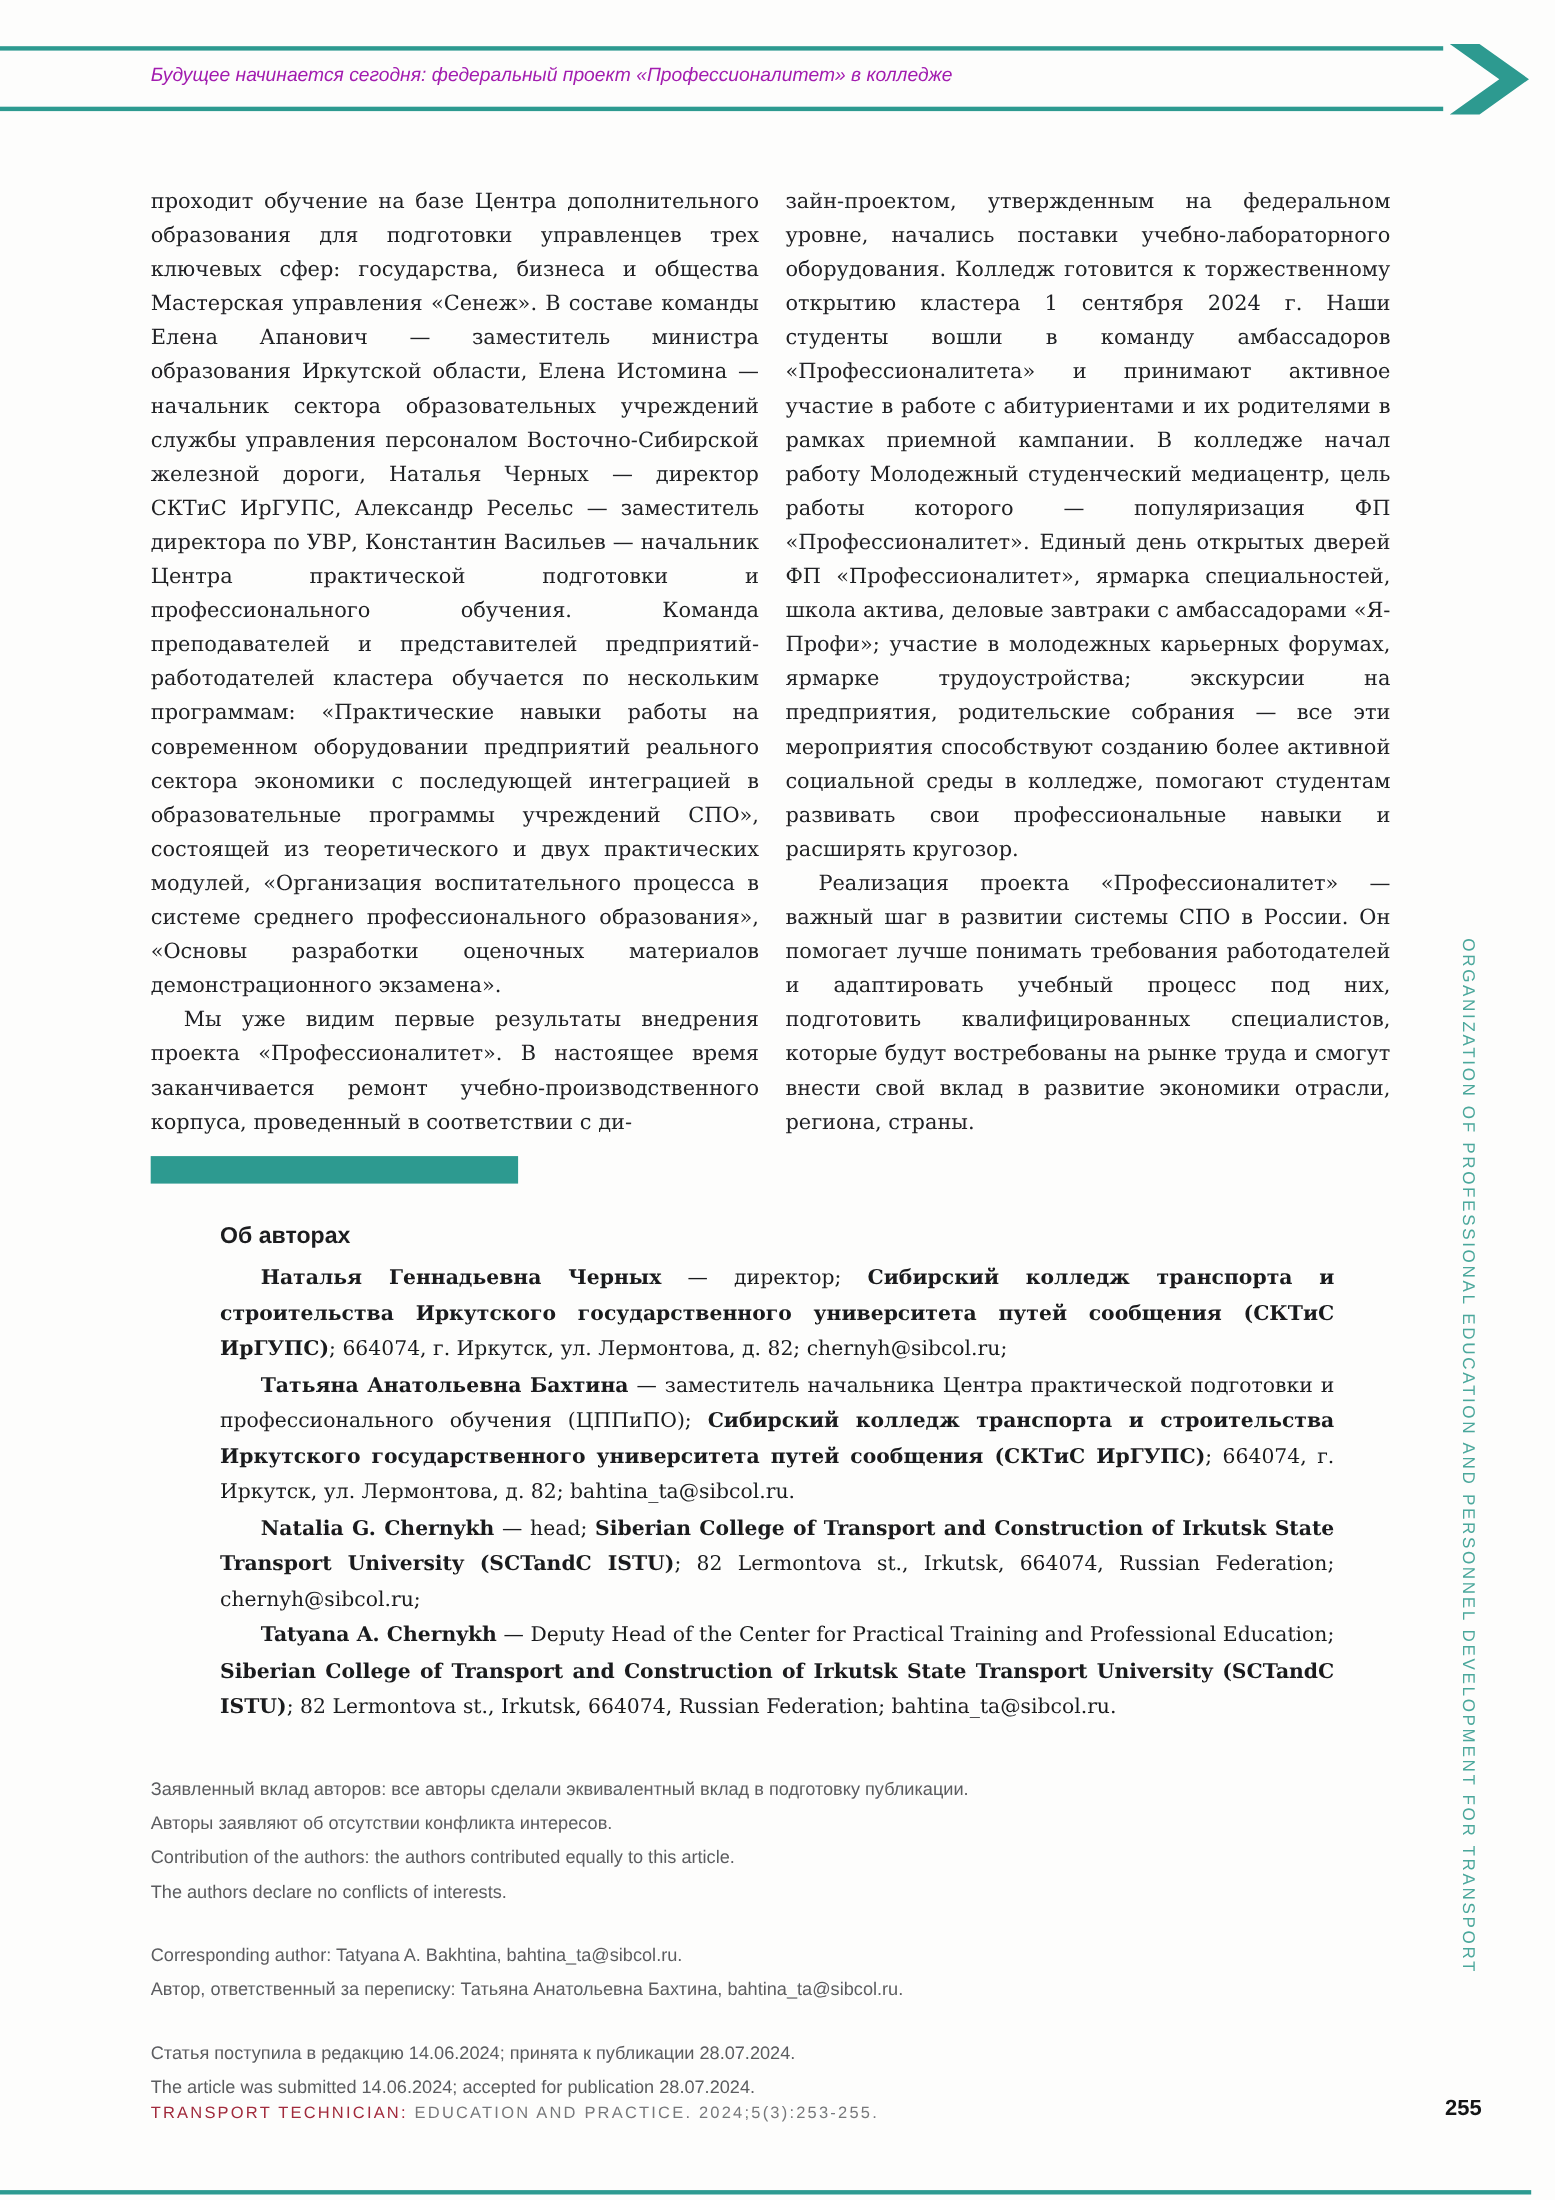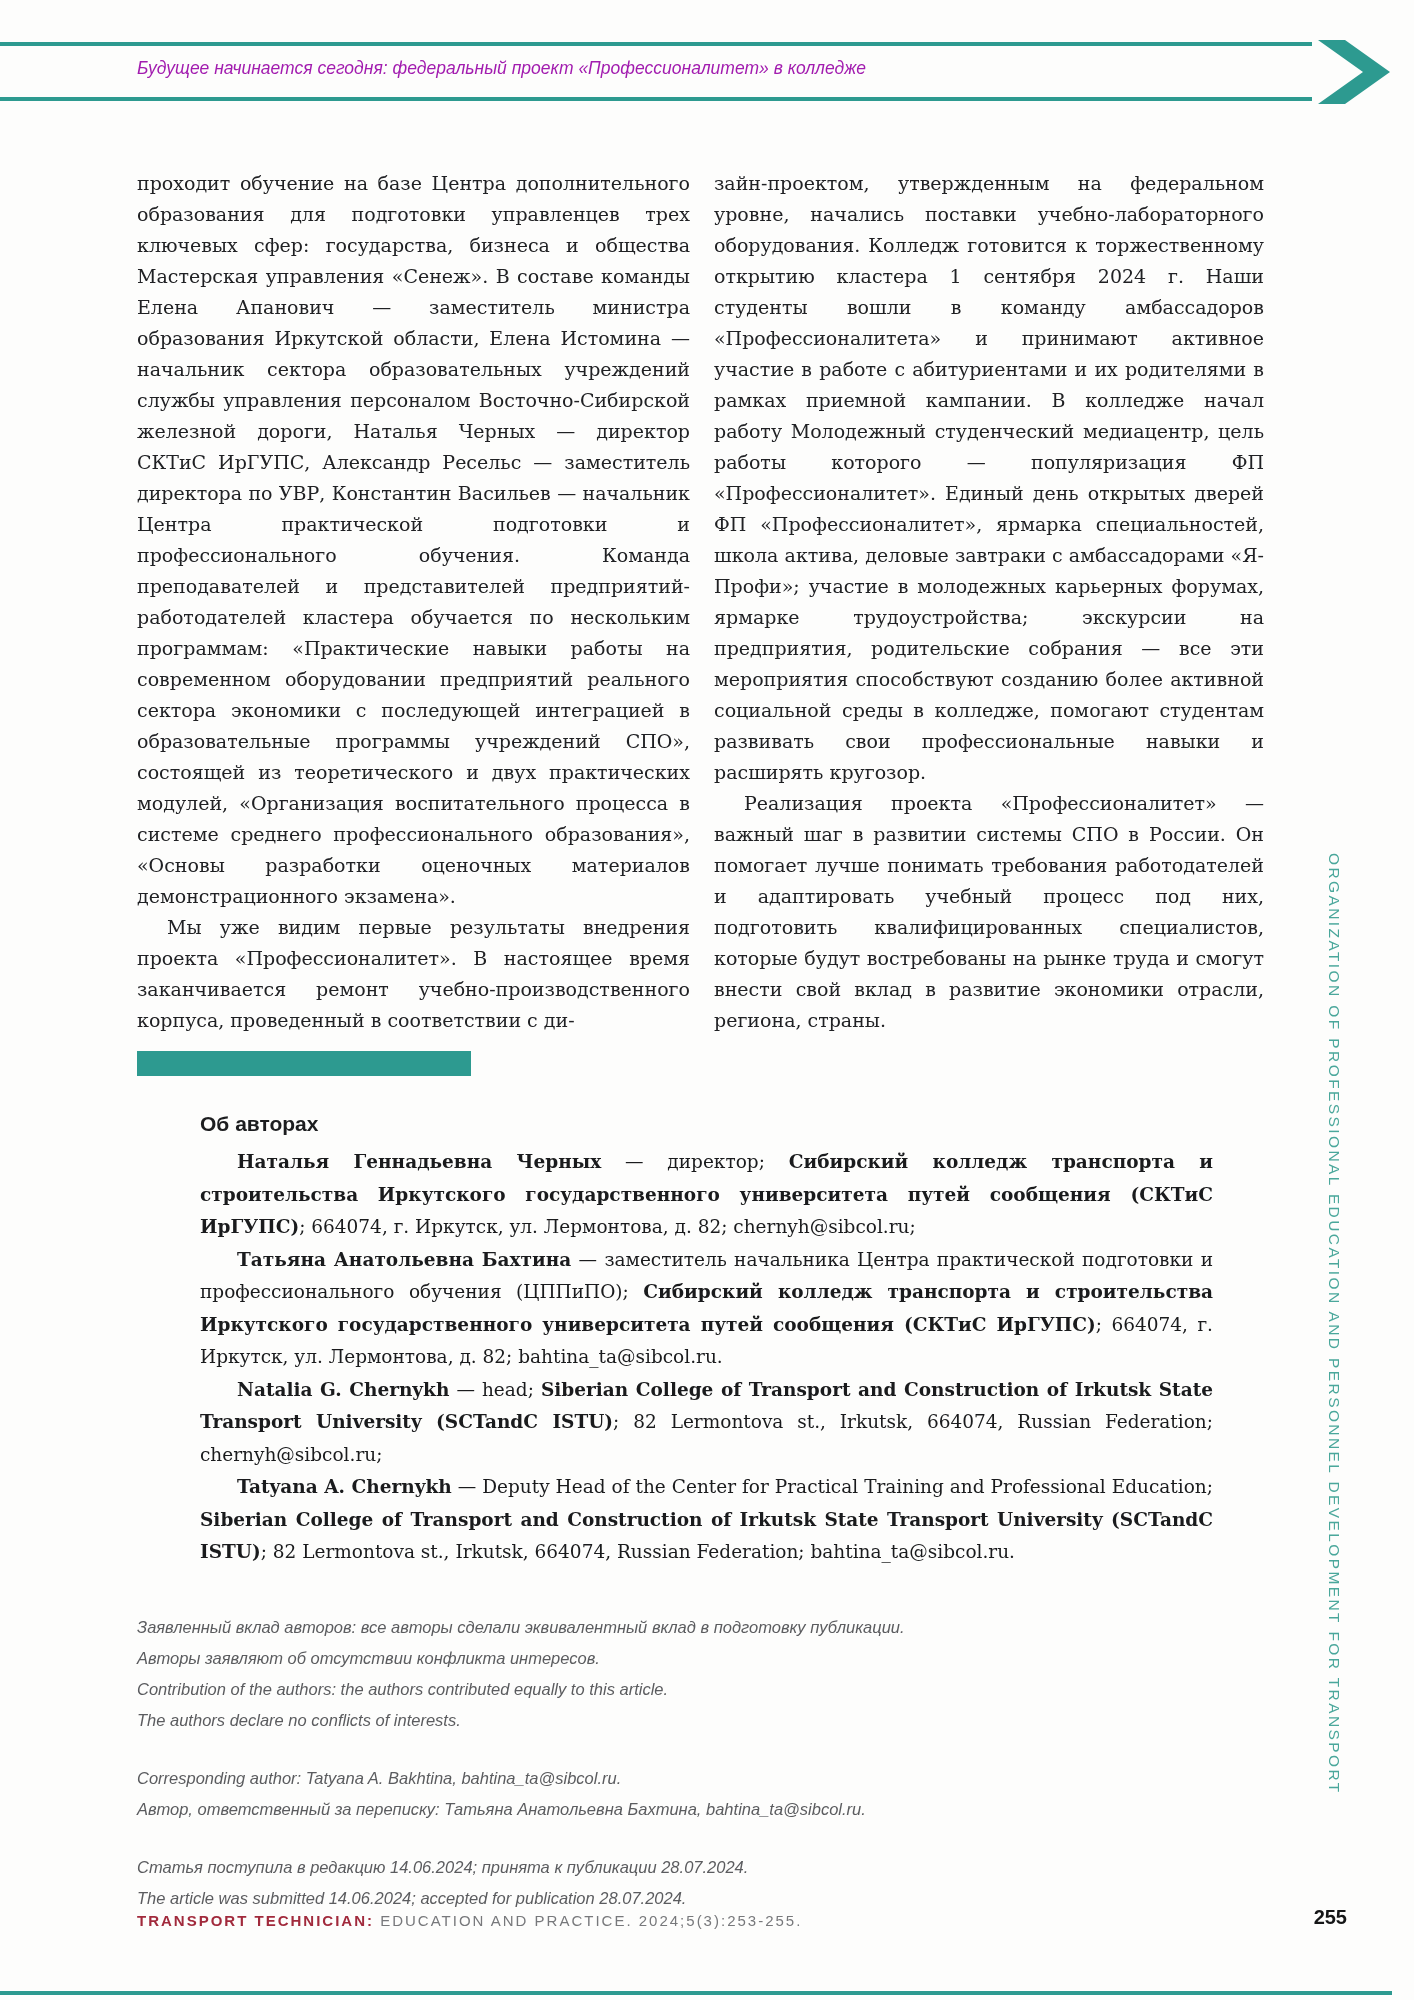--- a/index.html
+++ b/index.html
@@ -57,29 +57,29 @@
   }
   .block-heading.second{margin-top:26px;}
   .authors-block p{margin:0;text-indent:37px;}
   .authors-block b{font-weight:bold;}
   
   .notes{
     position:absolute;left:137px;top:1612px;width:1110px;
     font-family:"Liberation Sans",sans-serif;
     font-size:16.5px;line-height:31px;color:var(--gray);
   }
-  .notes .group{margin-bottom:27px;font-style:italic;}
+  .notes .group{margin-bottom:27px;}
   .notes p{margin:0;}
   
   .footer-line{
     position:absolute;left:137px;top:1912px;
     font-family:"Liberation Sans",sans-serif;
     font-size:15px;letter-spacing:2px;white-space:nowrap;
   }
-  .footer-brand{color:var(--red);font-weight:bold;margin-top:34px;}
+  .footer-brand{color:var(--red);font-weight:normal;margin-top:34px;}
   .footer-rest{color:var(--gray_footer);}
   .page-number{
     position:absolute;right:67px;top:1906px;
     font-family:"Liberation Sans",sans-serif;
     font-size:20px;font-weight:bold;color:#151617;
   }
   
   .vertical-label{
     position:absolute;left:1325px;top:853px;height:950px;
     writing-mode:vertical-rl;

